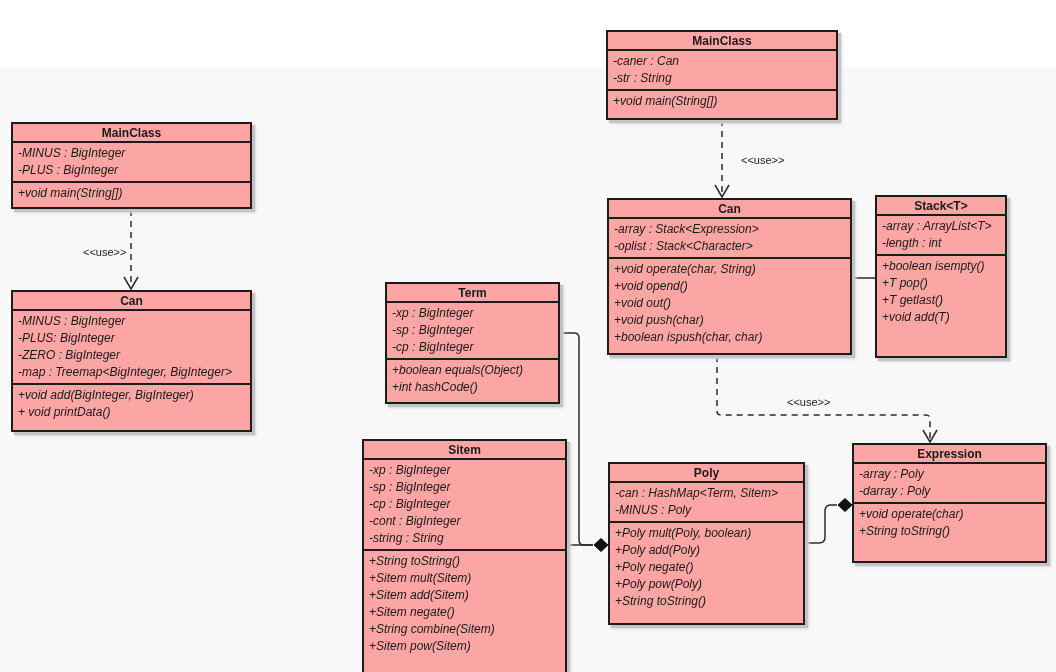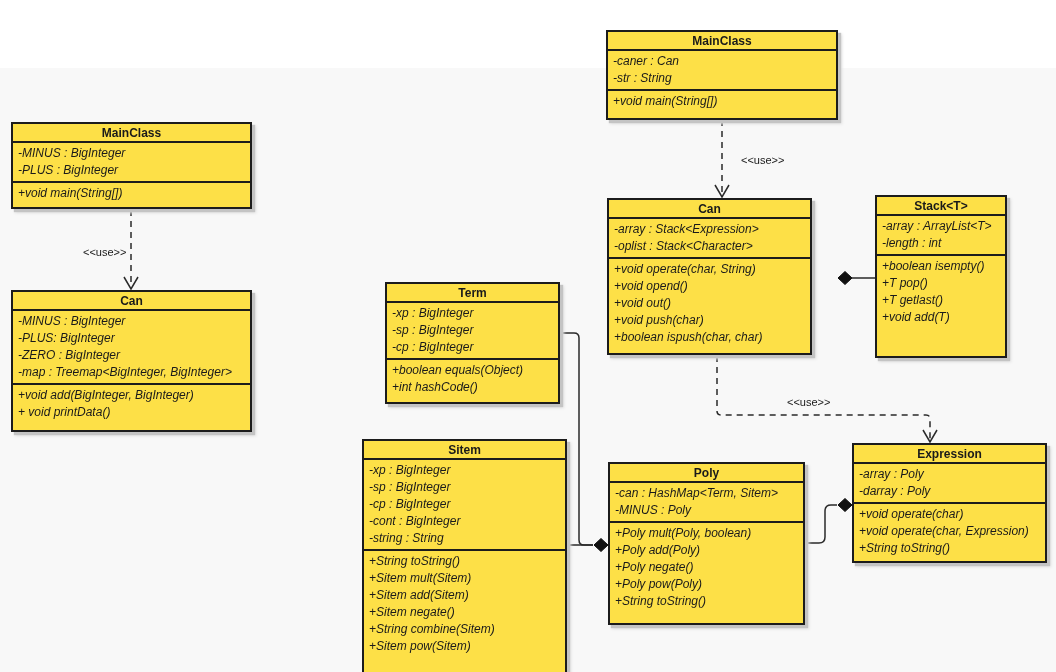--- a/index.html
+++ b/index.html
@@ -1,21 +1,21 @@
 <!DOCTYPE html>
 <html><head>
 <meta charset="utf-8">
 <style>
   html,body{margin:0;padding:0;background:#ffffff;}
   #stage{position:relative;width:1056px;height:672px;overflow:hidden;
          font-family:"Liberation Sans", sans-serif;color:#1a1a1a;background:#ffffff;}
   #lower-canvas{position:absolute;left:0;top:68px;width:1056px;height:604px;
                 background:#f8f8f8;z-index:0;}
   #wires{position:absolute;left:0;top:0;z-index:1;}
-  .uml{position:absolute;z-index:2;box-sizing:border-box;background:#fde047;
+  .uml{position:absolute;z-index:2;box-sizing:border-box;background:#fca5a5;
        border:2px solid #1c1c1c;box-shadow:3px 3px 1px #c4c4c4,4px 4px 3px #dedede;
        display:flex;flex-direction:column;font-size:12px;}
   .uml .t{font-weight:bold;text-align:center;line-height:16px;padding:1px 4px 0;
           border-bottom:2px solid #1c1c1c;white-space:nowrap;overflow:hidden;}
   .uml .sec{padding:2px 0 2px;font-style:italic;}
   .uml .sec.methods{border-top:2px solid #1c1c1c;flex:1;}
   .uml .r{padding:0 5px;line-height:17px;white-space:nowrap;overflow:hidden;}
   .use-label{position:absolute;z-index:2;font-size:11px;line-height:12px;
              white-space:nowrap;color:#1a1a1a;}
 </style>
@@ -93,21 +93,21 @@
       <div class="r">-xp : BigInteger</div>
       <div class="r">-sp : BigInteger</div>
       <div class="r">-cp : BigInteger</div>
     </div>
     <div class="sec methods">
       <div class="r">+boolean equals(Object)</div>
       <div class="r">+int hashCode()</div>
     </div>
   </div>
 
-  <div class="uml" style="left:607px;top:198px;width:205px;height:157px">
+  <div class="uml" style="left:607px;top:198px;width:245px;height:157px">
     <div class="t">Can</div>
     <div class="sec">
       <div class="r">-array : Stack&lt;Expression&gt;</div>
       <div class="r">-oplist : Stack&lt;Character&gt;</div>
     </div>
     <div class="sec methods">
       <div class="r">+void operate(char, String)</div>
       <div class="r">+void opend()</div>
       <div class="r">+void out()</div>
       <div class="r">+void push(char)</div>
@@ -164,17 +164,16 @@
   </div>
 
   <div class="uml" style="left:852px;top:443px;width:195px;height:120px">
     <div class="t">Expression</div>
     <div class="sec">
       <div class="r">-array : Poly</div>
       <div class="r">-darray : Poly</div>
     </div>
     <div class="sec methods">
       <div class="r">+void operate(char)</div>
-      <div class="r">+void operate(char, Expression)</div>
       <div class="r">+String toString()</div>
     </div>
   </div>
 </div>
 
 </body></html>

